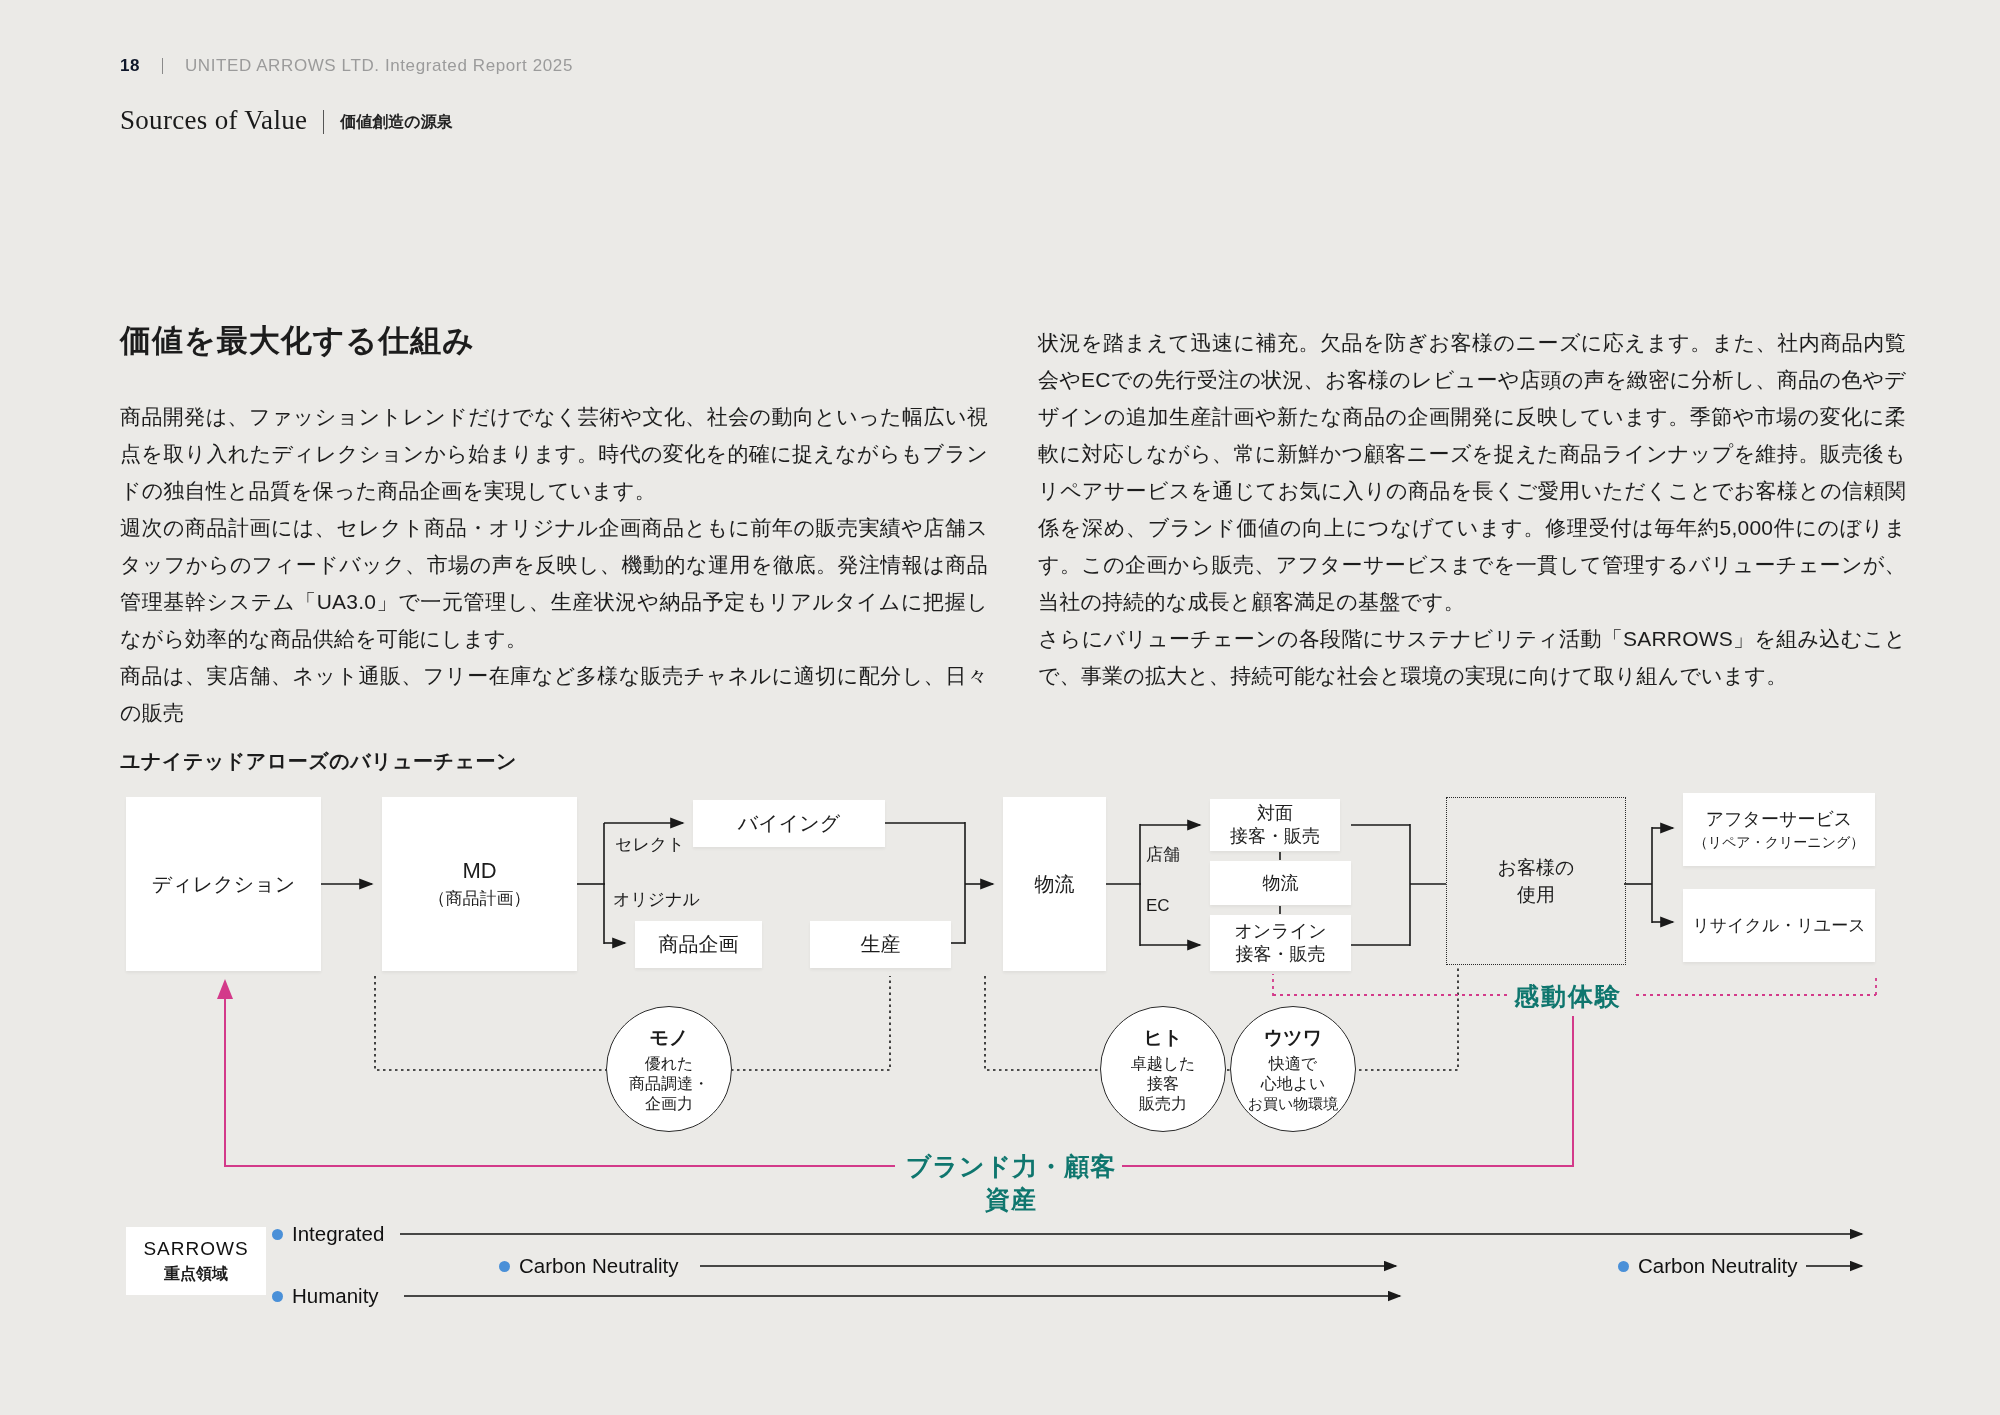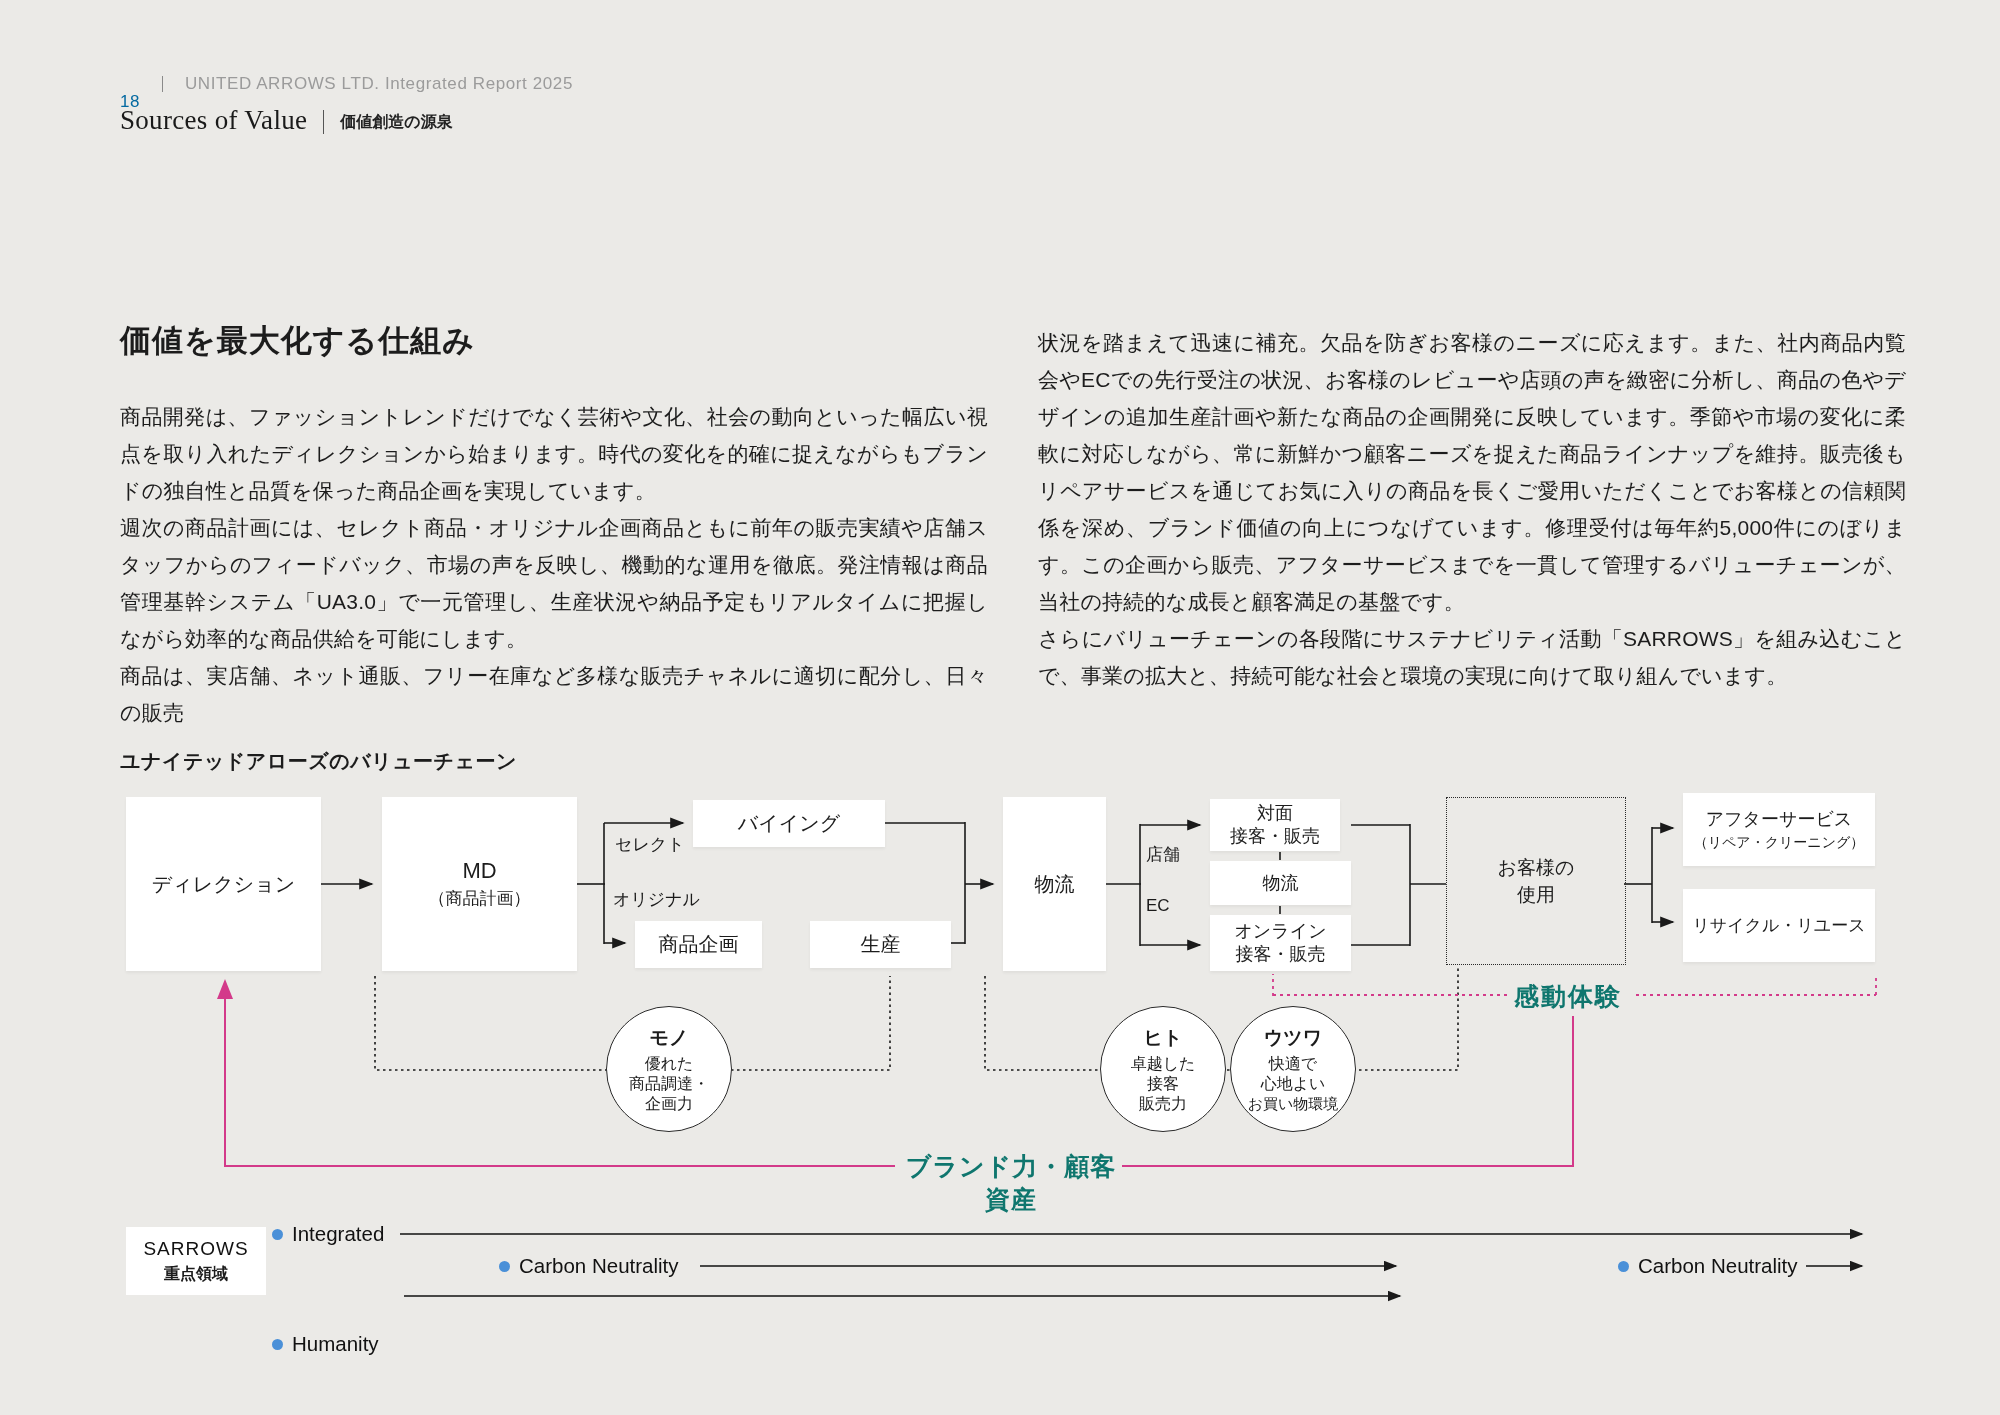--- a/index.html
+++ b/index.html
@@ -2,21 +2,21 @@
 <html><head>
 <meta charset="utf-8">
 <style>
   html,body{margin:0;padding:0;}
   body{width:2000px;height:1415px;position:relative;background:#ebeae7;
        font-family:"Liberation Sans", sans-serif;color:#1c1c1c;overflow:hidden;}
   .abs{position:absolute;}
 
   
   .hdr{left:120px;top:56px;display:flex;align-items:center;font-size:17px;}
-  .hdr .pageno{font-weight:normal;color:#0369a1;letter-spacing:.5px;margin-top:36px;}
+  .hdr .pageno{font-weight:bold;color:#0f172a;letter-spacing:.5px;}
   .hdr .hdiv{width:1px;height:16px;background:#8a8a8a;margin:0 22px;}
   .hdr .rpt{color:#9b9b9b;letter-spacing:.6px;}
   .sect{left:120px;top:105px;display:flex;align-items:center;}
   .sect .en{font-family:"Liberation Serif", serif;font-size:27px;color:#1a1a1a;letter-spacing:.3px;}
   .sect .sdiv{width:1px;height:24px;background:#555;margin:2px 16px 0 16px;}
   .sect .ja{font-size:16px;font-weight:bold;color:#222;margin-top:3px;}
 
   
   .h1{left:120px;top:320px;font-size:31px;font-weight:bold;letter-spacing:1px;}
   .col{width:868px;font-size:21px;line-height:37px;text-align:justify;letter-spacing:.2px;}
@@ -206,20 +206,20 @@
   <span class="s2">重点領域</span>
 </div>
 <div class="abs srow" style="left:272px;top:1222px;">
   <span class="dot"></span>
   <span class="slbl">Integrated</span>
 </div>
 <div class="abs srow" style="left:499px;top:1254px;">
   <span class="dot"></span>
   <span class="slbl">Carbon Neutrality</span>
 </div>
-<div class="abs srow" style="left:272px;top:1332px;">
+<div class="abs srow" style="left:272px;top:1284px;">
   <span class="dot"></span>
   <span class="slbl">Humanity</span>
 </div>
 <div class="abs srow" style="left:1618px;top:1254px;">
   <span class="dot"></span>
   <span class="slbl">Carbon Neutrality</span>
 </div>
 
 </body></html>

